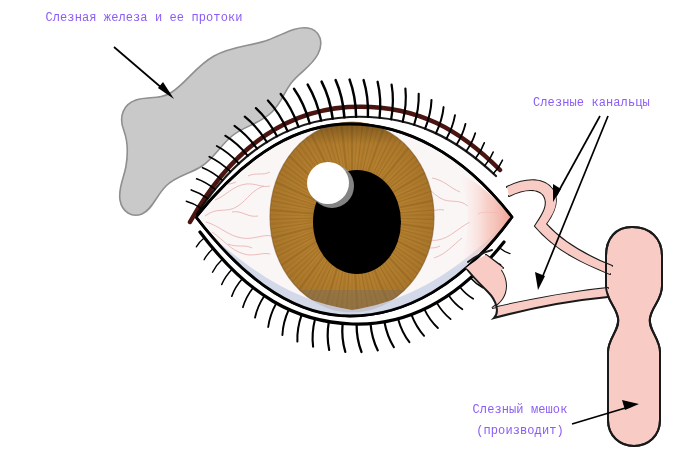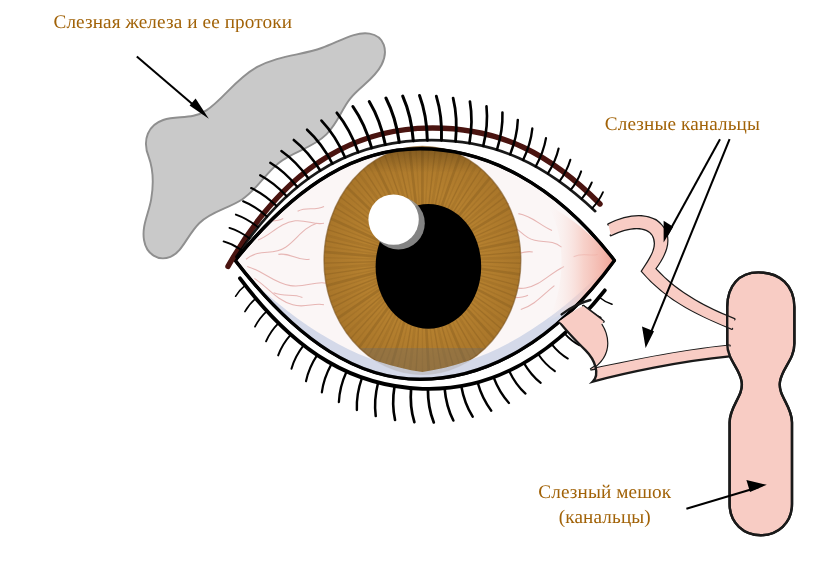--- a/index.html
+++ b/index.html
@@ -21,40 +21,40 @@
   }
   #diagram {
     position: absolute;
     left: 0;
     top: 0;
     width: 700px;
     height: 473px;
   }
   .lbl {
     position: absolute;
-    font-family: Liberation Serif, serif;
-    font-size: 16px;
+    font-family: Liberation Mono, monospace;
+    font-size: 12px;
     line-height: 21px;
-    color: #a16207;
+    color: #8b5cf6;
     white-space: nowrap;
     letter-spacing: 0.1px;
   }
   #label-gland {
     left: 14px;
     top: 8px;
     text-align: center;
     width: 260px;
   }
   #label-canaliculi {
-    left: 504px;
+    left: 533px;
     top: 93px;
     text-align: right;
   }
   #label-sac {
-    left: 414px;
+    left: 430px;
     top: 400px;
     text-align: center;
     width: 180px;
   }
   .lbl-line { display: block; }
 </style>
 </head>
 <body>
 
 <div id="stage">
@@ -399,16 +399,16 @@
   <div class="lbl" id="label-gland">
     <span class="lbl-line">Слезная железа и ее протоки</span>
   </div>
 
   <div class="lbl" id="label-canaliculi">
     <span class="lbl-line">Слезные канальцы</span>
   </div>
 
   <div class="lbl" id="label-sac">
     <span class="lbl-line">Слезный мешок</span>
-    <span class="lbl-line">(канальцы)</span>
+    <span class="lbl-line">(производит)</span>
   </div>
 
 </div>
 
 </body></html>

